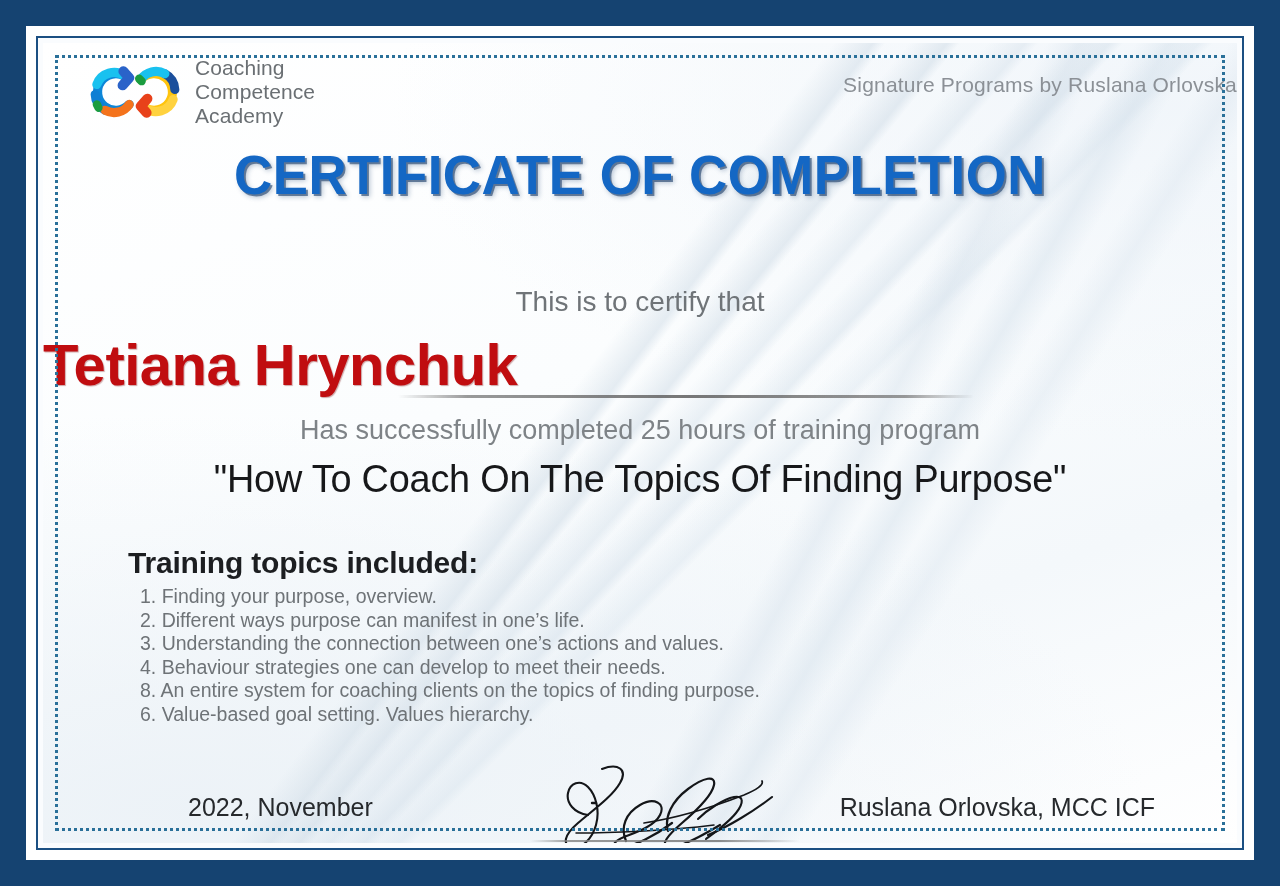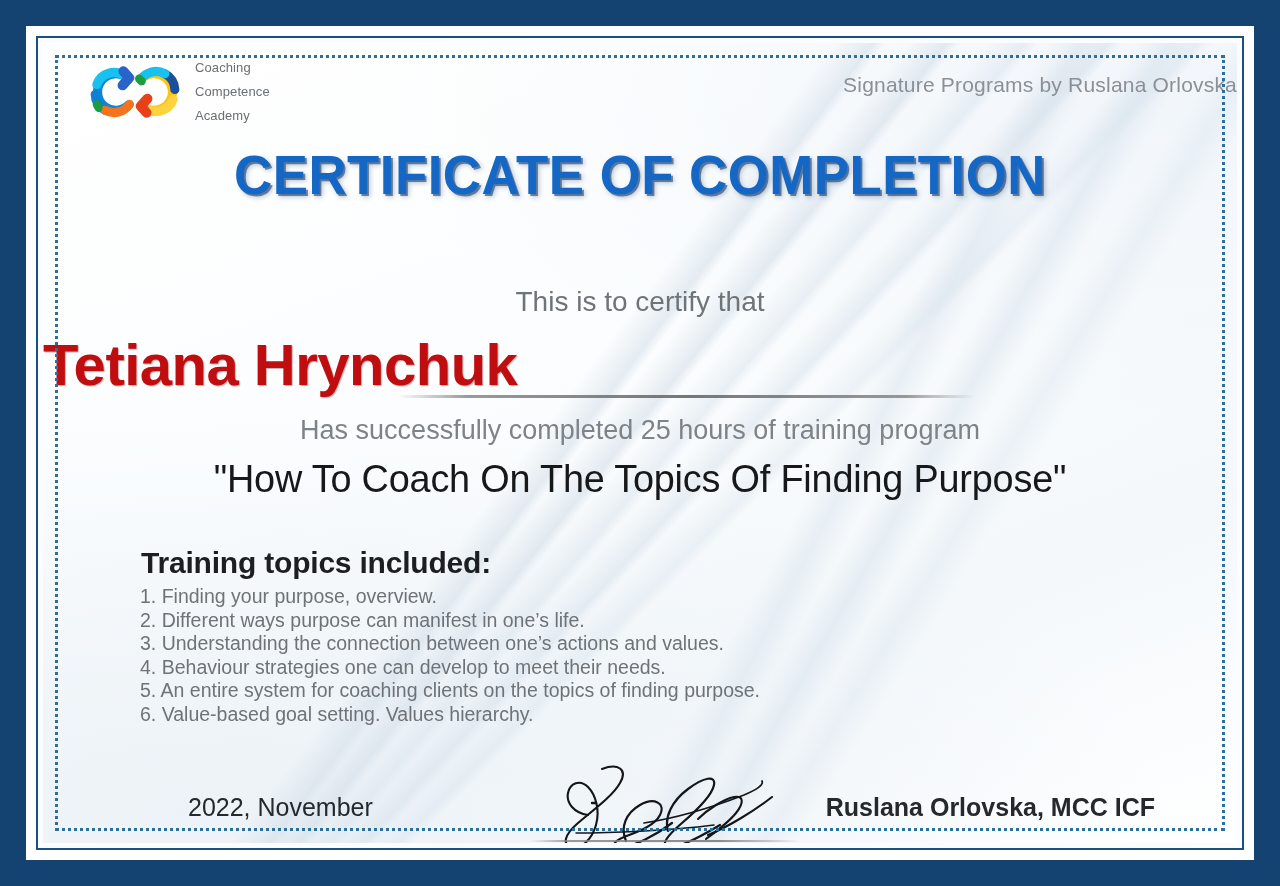--- a/index.html
+++ b/index.html
@@ -85,21 +85,21 @@
   .logo-block {
     position: absolute;
     left: 42px;
     top: 10px;
     display: flex;
     align-items: center;
     gap: 10px;
   }
   .logo-mark { width: 100px; height: 78px; display: block; }
   .logo-words {
-    font-size: 13px;
+    font-size: 21px;
     line-height: 24px;
     color: #6a6f73;
     letter-spacing: 0.1px;
   }
   .logo-words div { white-space: nowrap; }
 
   .signature-programs {
     position: absolute;
     top: 30px;
     left: 0; right: 0;
@@ -181,21 +181,21 @@
     font-size: 39px;
     color: #17181a;
     letter-spacing: -0.2px;
     transform: scaleX(0.97);
     white-space: nowrap;
   }
 
   
   .topics-heading {
     position: absolute;
-    left: 98px;
+    left: 85px;
     top: 503px;
     font-size: 30px;
     font-weight: 600;
     color: #1c1e21;
     letter-spacing: -0.2px;
   }
   .topics-list {
     position: absolute;
     left: 85px;
     top: 542px;
@@ -239,21 +239,20 @@
         rgba(120,120,120,0.85) 70%,
         rgba(160,160,160,0) 100%);
   }
   .signer {
     position: absolute;
     right: 82px;
     top: 750px;
     font-size: 25px;
     color: #26292c;
     white-space: nowrap;
-    font-weight: bold;
   }
 </style>
 </head>
 <body>
 
 <div id="certificate">
   <div class="frame-white"></div>
   <div class="frame-hairline"></div>
 
   <div class="paper">
@@ -300,21 +299,21 @@
 
       <div class="program-hours">Has successfully completed 25 hours of training program</div>
       <div class="program-title">"How To Coach On The Topics Of Finding Purpose"</div>
 
       <div class="topics-heading">Training topics included:</div>
       <ul class="topics-list">
         <li>1. Finding your purpose, overview.</li>
         <li>2. Different ways purpose can manifest in one’s life.</li>
         <li>3. Understanding the connection between one’s actions and values.</li>
         <li>4. Behaviour strategies one can develop to meet their needs.</li>
-        <li>5. An entire system for coaching clients on the topics of finding purpose.</li>
+        <li>8. An entire system for coaching clients on the topics of finding purpose.</li>
         <li>6. Value-based goal setting. Values hierarchy.</li>
       </ul>
 
       <div class="issue-date">2022, November</div>
 
       <div class="signature-wrap">
         <svg width="265" height="90" viewBox="0 0 265 90">
           <g fill="none" stroke="#141619" stroke-linecap="round" stroke-linejoin="round">
             <path d="M54 8 C70 2 80 8 72 22 C64 36 44 50 30 62 C16 74 14 84 24 86 C34 88 44 78 48 64 C52 50 48 34 40 26 C32 18 22 22 20 32 C18 42 26 52 40 54" stroke-width="2.1"></path>
             <path d="M44 42 L48 42" stroke-width="2.4"></path>

